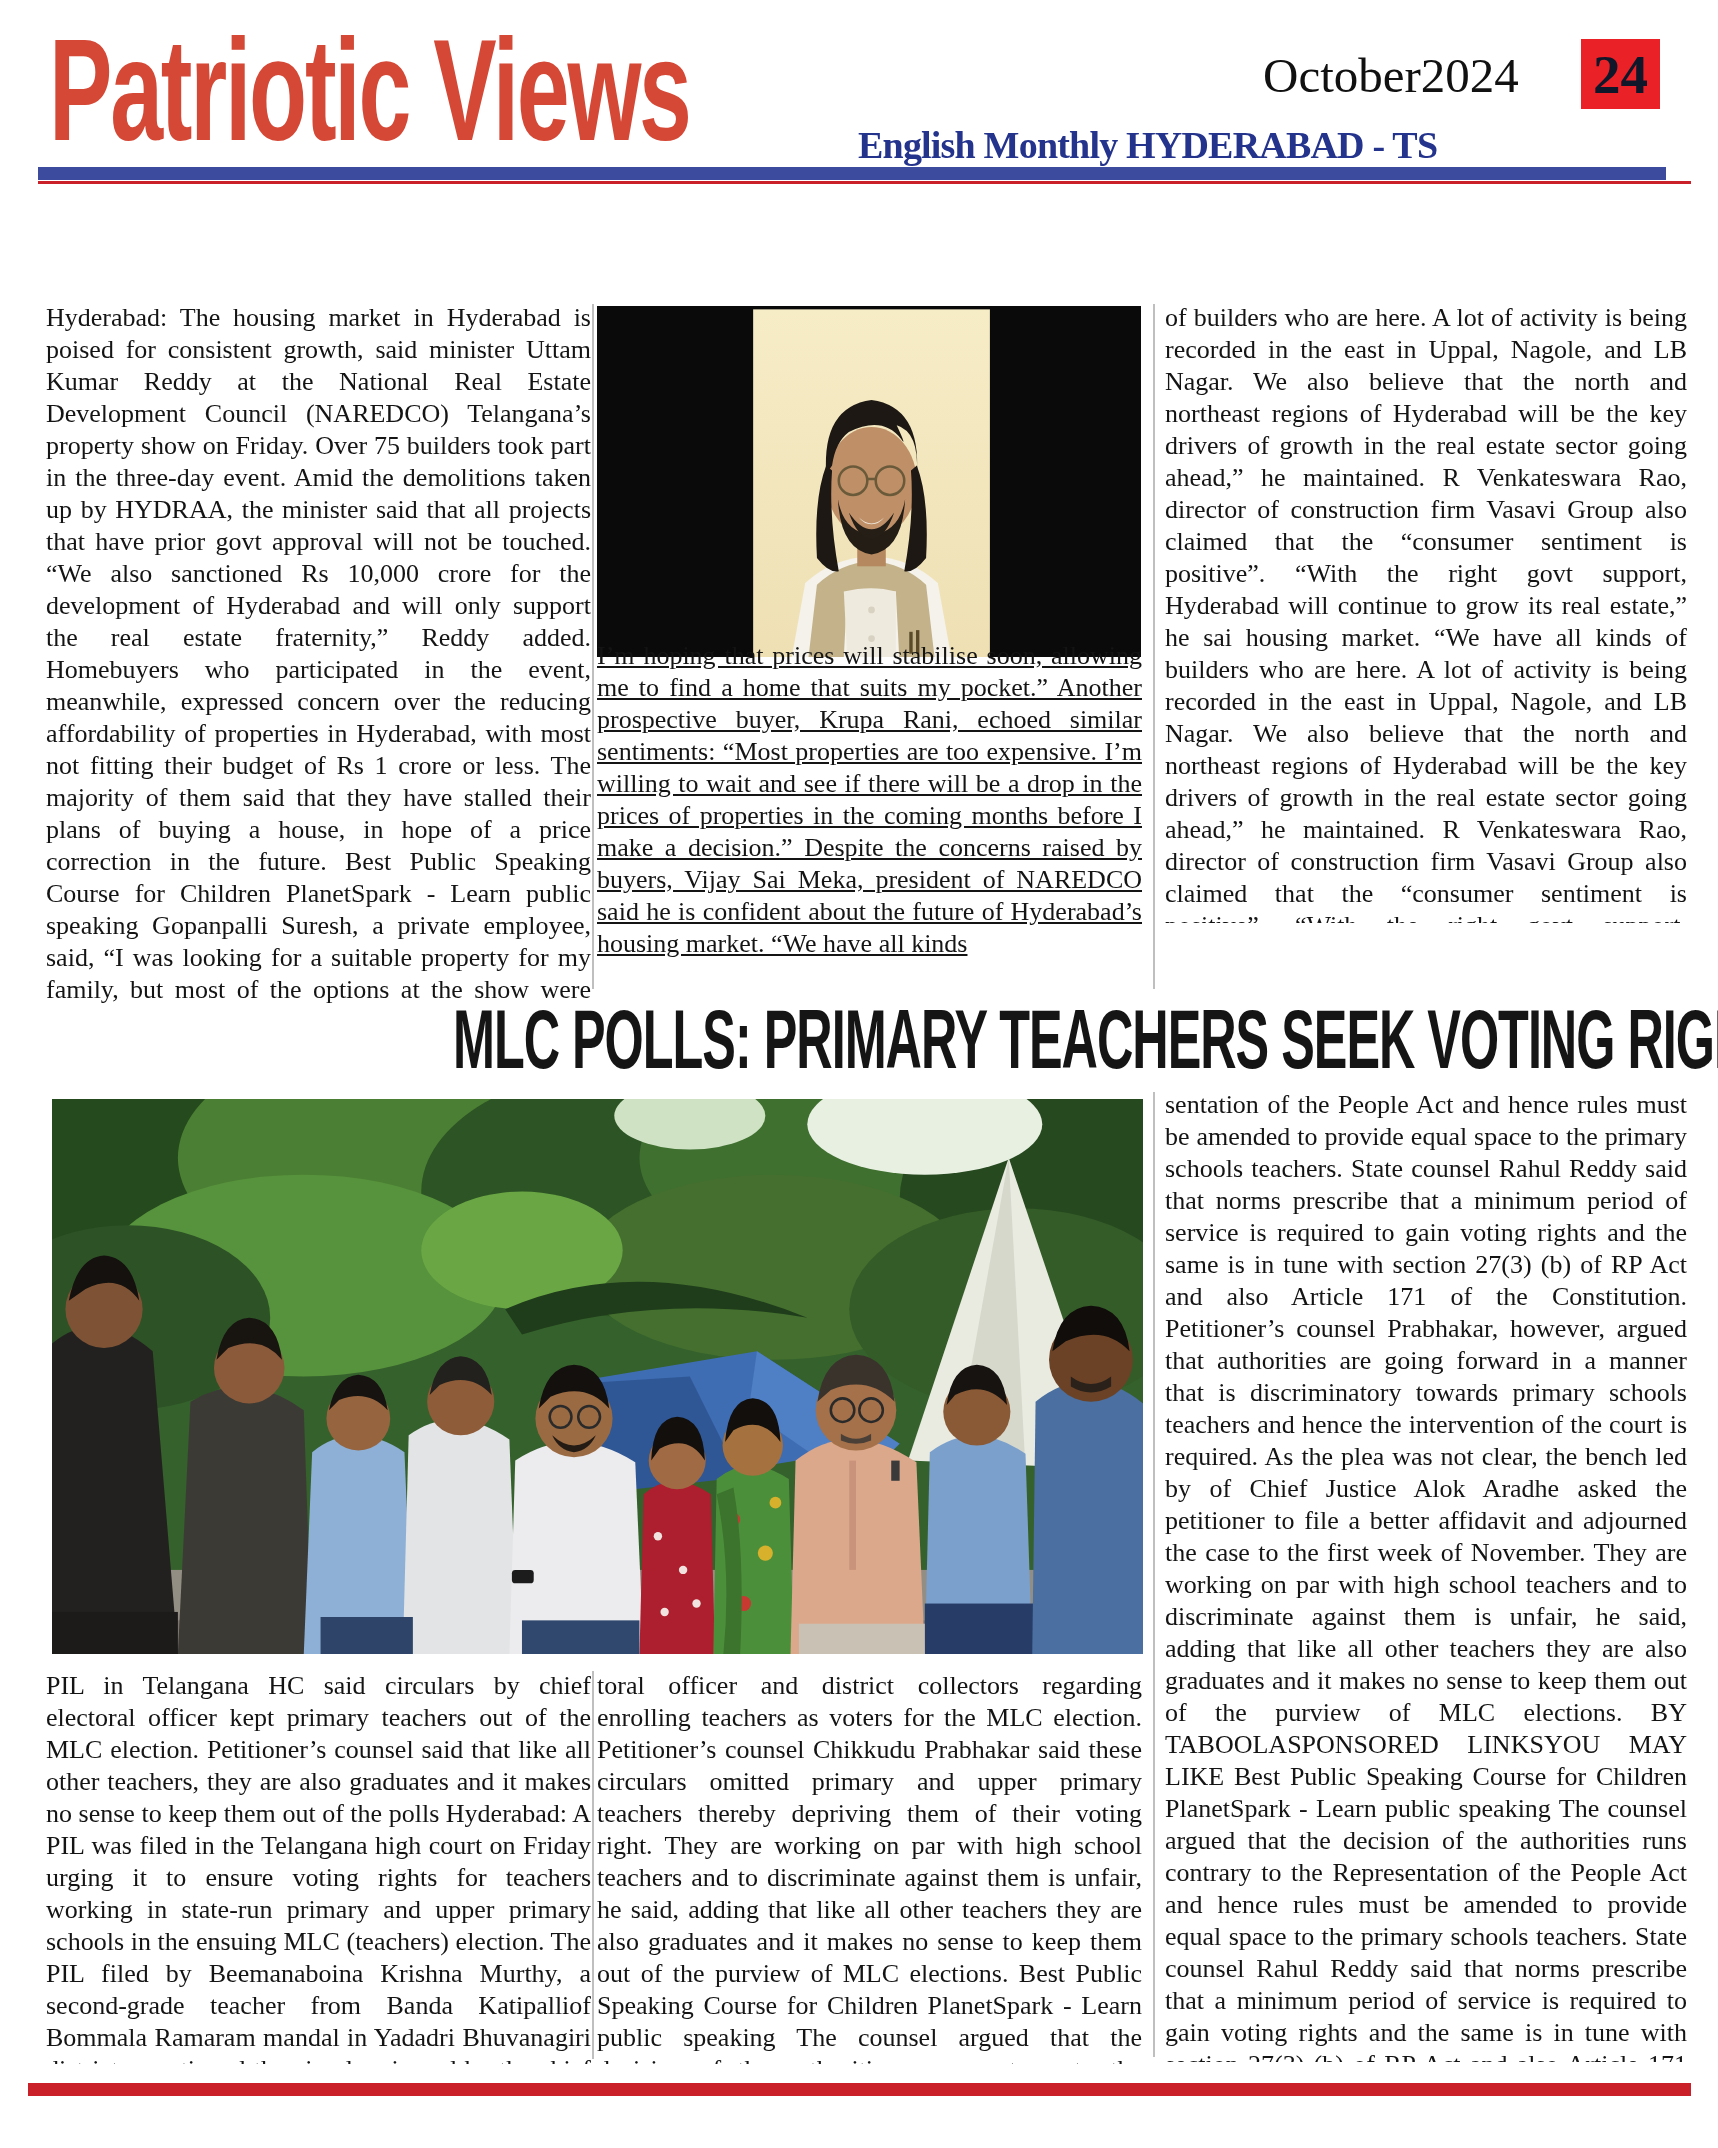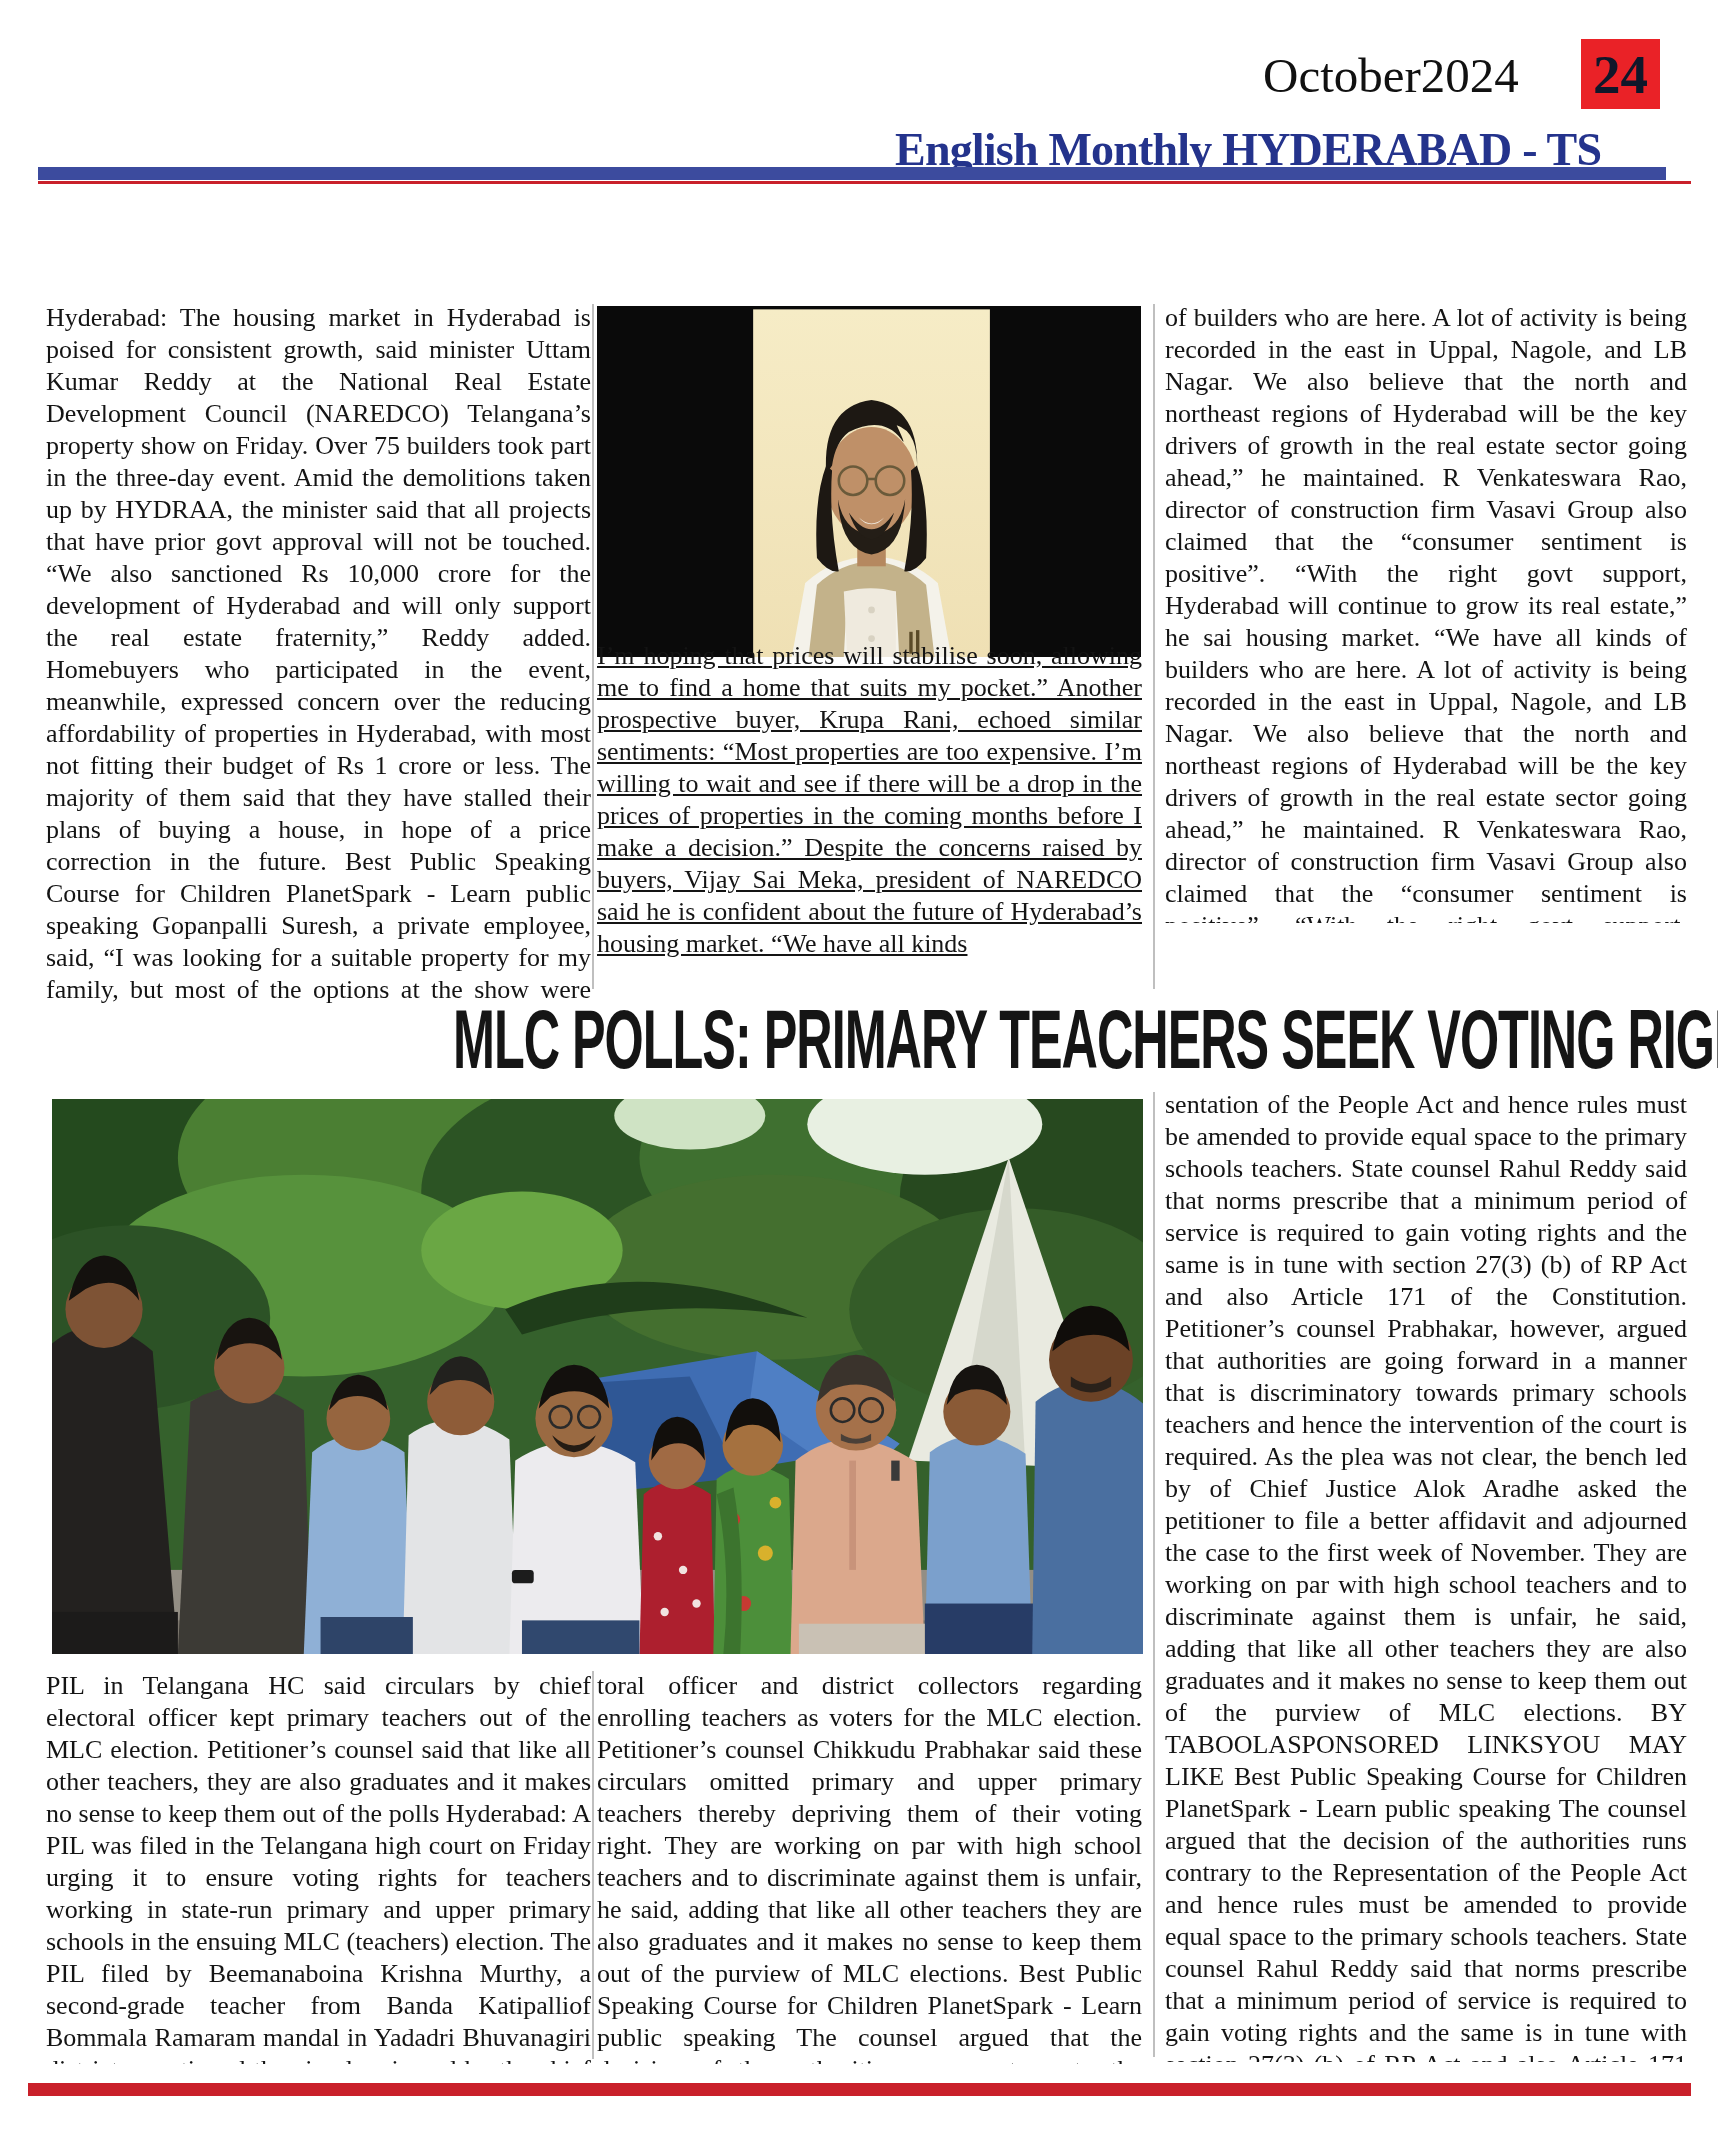--- a/index.html
+++ b/index.html
@@ -5,21 +5,21 @@
   html,body{margin:0;padding:0;background:#ffffff;}
   .page{position:relative;width:1718px;height:2148px;background:#ffffff;overflow:hidden;
         font-family:"Liberation Serif", serif;color:#1a1a1a;}
 
   
   .mast-title{position:absolute;left:49px;top:23.5px;width:923px;height:143px;}
   .mast-title span{display:inline-block;font-family:"Liberation Sans",sans-serif;
     font-weight:700;font-size:144px;line-height:134px;letter-spacing:-3.4px;color:#d54836;
     transform:scaleX(0.66);transform-origin:left top;white-space:nowrap;}
   .mast-sub{position:absolute;left:858px;top:123px;font-family:"Liberation Serif",serif;
-    font-weight:700;font-size:46px;color:#24338c;white-space:nowrap;letter-spacing:-0.8px;margin-left:37px;}
+    font-weight:700;font-size:38px;color:#24338c;white-space:nowrap;letter-spacing:-0.8px;}
   .mast-date{position:absolute;left:1263px;top:47px;font-family:"Liberation Serif",serif;
     font-weight:400;font-size:49px;color:#111;}
   .page-box{position:absolute;left:1581px;top:39px;width:79px;height:70px;background:#ea2227;
     display:flex;align-items:center;justify-content:center;}
   .page-box span{font-family:"Liberation Serif",serif;font-weight:700;font-size:55px;color:#0f172a;}
   .bar-blue{position:absolute;left:38px;top:167px;width:1628px;height:12.6px;background:#3c4b9e;}
   .bar-red{position:absolute;left:38px;top:181px;width:1653px;height:3.4px;background:#c9202a;}
 
   
   .headline1{position:absolute;left:49px;top:186px;width:1670px;height:94px;overflow:visible;}
@@ -52,20 +52,23 @@
   .photo2{position:absolute;left:52px;top:1099px;width:1091px;height:555px;}
   .photo1 svg,.photo2 svg{display:block;width:100%;height:100%;}
 
   .bottom-rule{position:absolute;left:28px;top:2083px;width:1663px;height:12.6px;background:#c9202a;}
 </style>
 </head>
 <body>
 
 <div class="page">
 
+  <div class="mast-title">
+    <span>Patriotic Views</span>
+  </div>
   <div class="mast-sub">English Monthly HYDERABAD - TS</div>
   <div class="mast-date">October2024</div>
   <div class="page-box">
     <span>24</span>
   </div>
   <div class="bar-blue"></div>
   <div class="bar-red"></div>
 
 
   <div class="col a1c1">Hyderabad: The housing market in Hyderabad is poised for consistent growth, said minister Uttam Kumar Reddy at the National Real Estate Development Council (NAREDCO) Telangana’s property show on Friday. Over 75 builders took part in the three-day event. Amid the demolitions taken up by HYDRAA, the minister said that all projects that have prior govt approval will not be touched. “We also sanctioned Rs 10,000 crore for the development of Hyderabad and will only support the real estate fraternity,” Reddy added. Homebuyers who participated in the event, meanwhile, expressed concern over the reducing affordability of properties in Hyderabad, with most not fitting their budget of Rs 1 crore or less. The majority of them said that they have stalled their plans of buying a house, in hope of a price correction in the future. Best Public Speaking Course for Children PlanetSpark - Learn public speaking Gopanpalli Suresh, a private employee, said, “I was looking for a suitable property for my family, but most of the options at the show were beyond my budget of Rs 80 lakh.</div>

